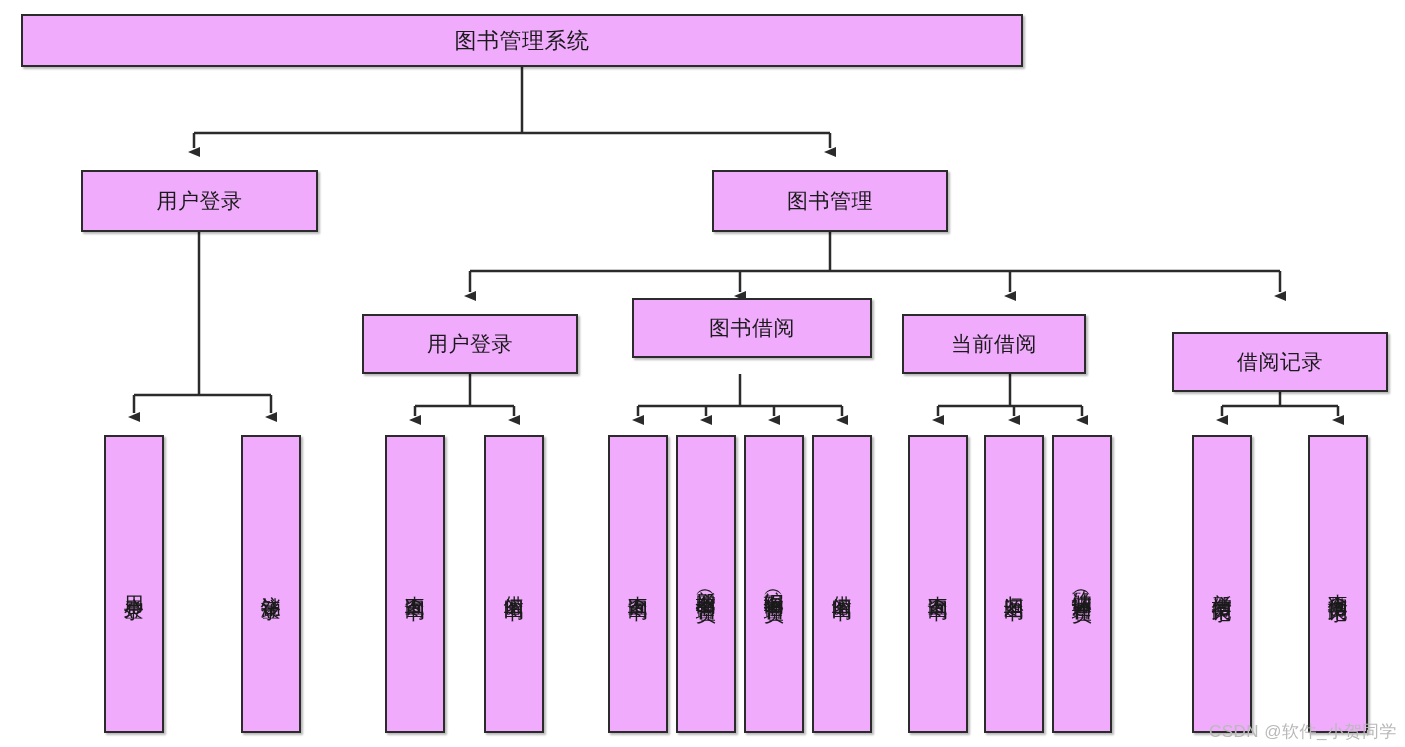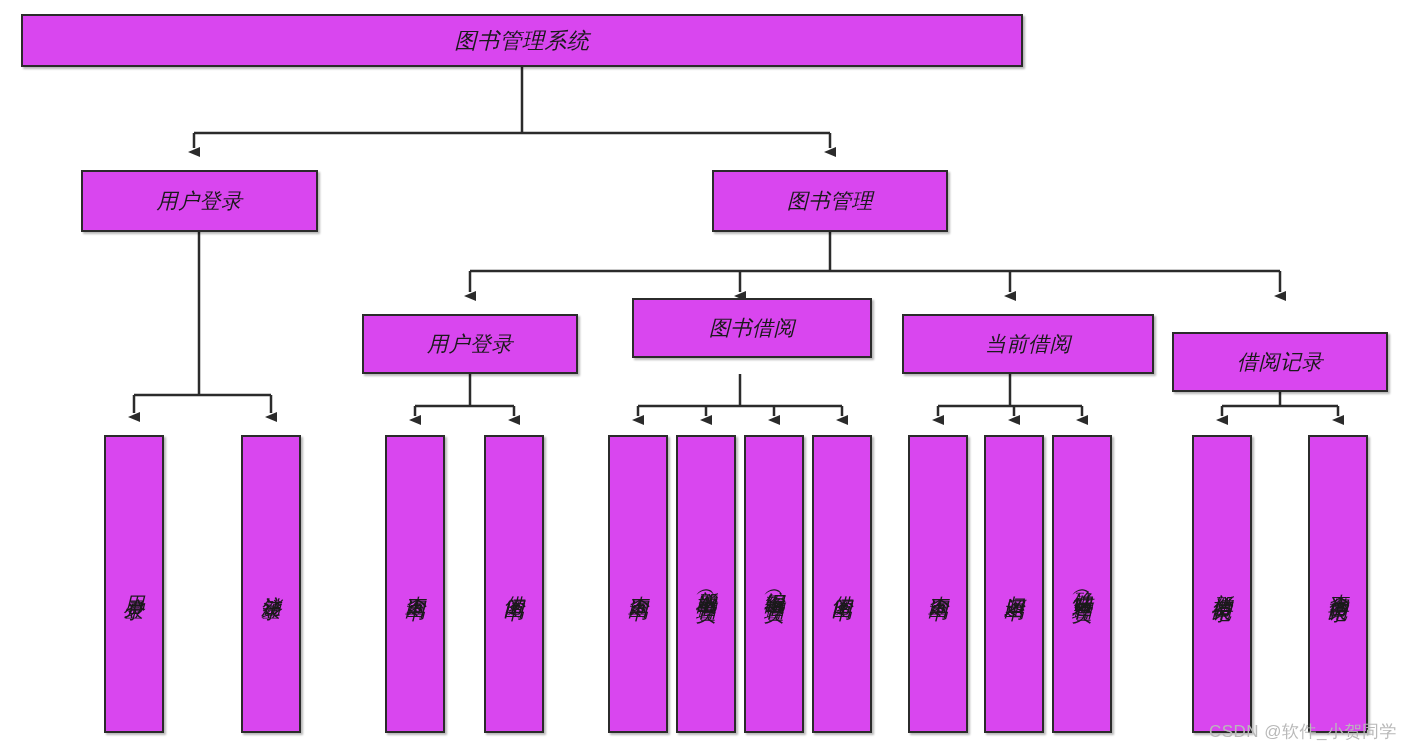--- a/index.html
+++ b/index.html
@@ -21,28 +21,27 @@
     position: absolute;
     left: 0;
     top: 0;
     width: 1405px;
     height: 747px;
     pointer-events: none;
   }
   .node {
     position: absolute;
     box-sizing: border-box;
-    background: #d946ef;
+    background: #f0abfc;
     border: 2px solid #2b2b2b;
     box-shadow: 2px 2px 2px rgba(0,0,0,0.28);
     display: flex;
     align-items: center;
     justify-content: center;
     color: #1a1a1a;
-    font-style: italic;
   }
   .node.horiz {
     font-size: 21px;
     letter-spacing: 0.5px;
   }
   .node.horiz.root {
     font-size: 22px;
   }
   .node.vert {
     align-items: center;
@@ -133,21 +132,21 @@
   <div class="node horiz" style="left:712px; top:170px; width:236px; height:62px;">
     <span>图书管理</span>
   </div>
 
   <div class="node horiz" style="left:362px; top:314px; width:216px; height:60px;">
     <span>用户登录</span>
   </div>
   <div class="node horiz" style="left:632px; top:298px; width:240px; height:60px;">
     <span>图书借阅</span>
   </div>
-  <div class="node horiz" style="left:902px; top:314px; width:252px; height:60px;">
+  <div class="node horiz" style="left:902px; top:314px; width:184px; height:60px;">
     <span>当前借阅</span>
   </div>
   <div class="node horiz" style="left:1172px; top:314px; width:216px; height:60px;margin-top:18px;">
     <span>借阅记录</span>
   </div>
 
   <div class="node vert" style="left:104px; top:435px; width:60px; height:298px;">
     <span class="vlabel">用户登录</span>
   </div>
   <div class="node vert" style="left:241px; top:435px; width:60px; height:298px;">

